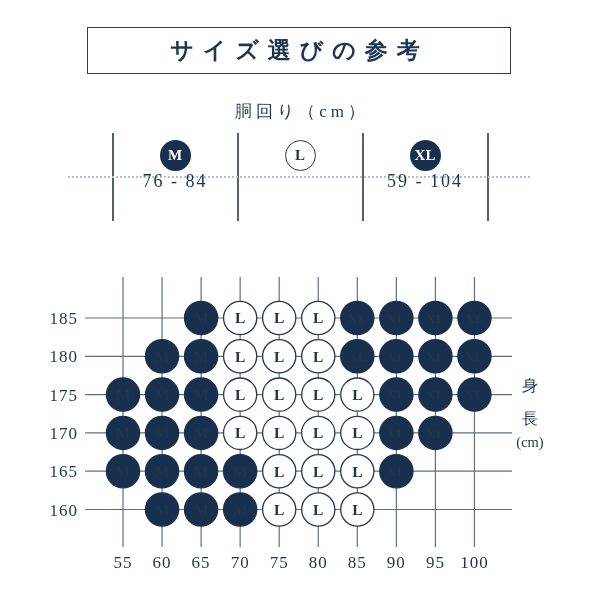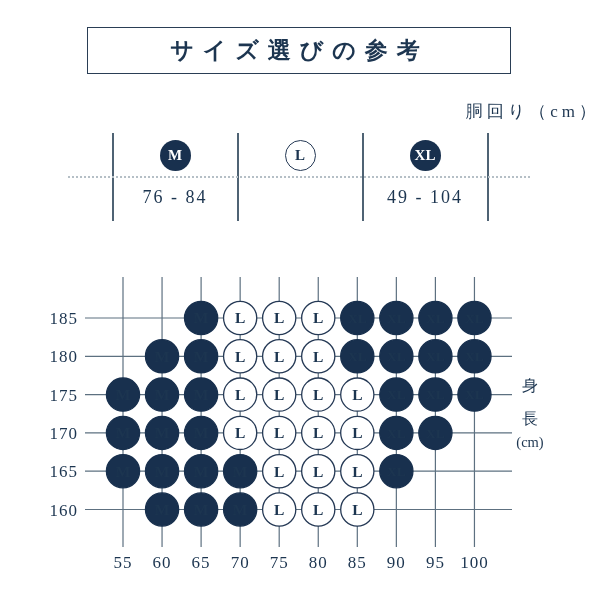--- a/index.html
+++ b/index.html
@@ -8,38 +8,38 @@
     font-family:"Liberation Serif","DejaVu Serif",serif; color:#1c3550;
     overflow:hidden;
   }
   .title-box {
     position:absolute; left:87px; top:27px; width:424px; height:47px;
     border:1.5px solid #2a3e55; box-sizing:border-box;
     display:flex; align-items:center; justify-content:center;
     font-size:23px; font-weight:bold; letter-spacing:9px; padding-left:1px;
   }
   .section-heading {
-    position:absolute; left:0; width:600px; text-align:right;
+    position:absolute; left:0; width:600px; text-align:center;
     font-size:17px; letter-spacing:4px; padding-left:4px; box-sizing:border-box;
   }
   #waist-heading { top:100px; }
   #weight-heading { top:242px; }
 
   .wline { position:absolute; top:133px; height:88px; width:1.5px; background:#4f6374; }
   .dotted-line { position:absolute; top:176px; left:68px; width:462px; height:0; border-top:2px dotted #b5bfc6; }
 
   .waist-col { position:absolute; top:140px; width:124px; text-align:center; }
   .badge {
     width:31px; height:31px; border-radius:50%; margin:0 auto;
     display:flex; align-items:center; justify-content:center;
     font-size:15px; font-weight:bold; box-sizing:border-box;
   }
   .v-filled { background:#18304e; color:#ffffff; }
   .v-outline { background:#ffffff; border:1.4px solid #253955; color:#1c3550; }
-  .range { margin-top:16px; font-size:18px; letter-spacing:2px; line-height:20px; }
+  .range { font-size:18px; letter-spacing:2px; line-height:20px; }
 
   #matrix-svg { position:absolute; left:0; top:265px; width:600px; height:335px; }
   #matrix-svg text { font-family:"Liberation Serif","DejaVu Serif",serif; fill:#1c3550; }
 </style>
 </head>
 <body>
 
 <div class="page">
 
   <div class="title-box">
@@ -57,21 +57,21 @@
 
     <div class="waist-col" style="left:113px">
       <div class="badge v-filled">M</div>
       <div class="range">76 - 84</div>
     </div>
     <div class="waist-col" style="left:238px">
       <div class="badge v-outline">L</div>
     </div>
     <div class="waist-col" style="left:363px">
       <div class="badge v-filled">XL</div>
-      <div class="range">49 - 104</div>
+      <div class="range">59 - 104</div>
     </div>
   </div>
 
 
   <svg id="matrix-svg" viewBox="0 265 600 335">
       <line x1="123" y1="277" x2="123" y2="547" stroke="#5d7080" stroke-width="1.2"></line>
       <text x="123" y="568" text-anchor="middle" font-size="17" letter-spacing="1">55</text>
       <line x1="162.05" y1="277" x2="162.05" y2="547" stroke="#5d7080" stroke-width="1.2"></line>
       <text x="162.05" y="568" text-anchor="middle" font-size="17" letter-spacing="1">60</text>
       <line x1="201.1" y1="277" x2="201.1" y2="547" stroke="#5d7080" stroke-width="1.2"></line>

